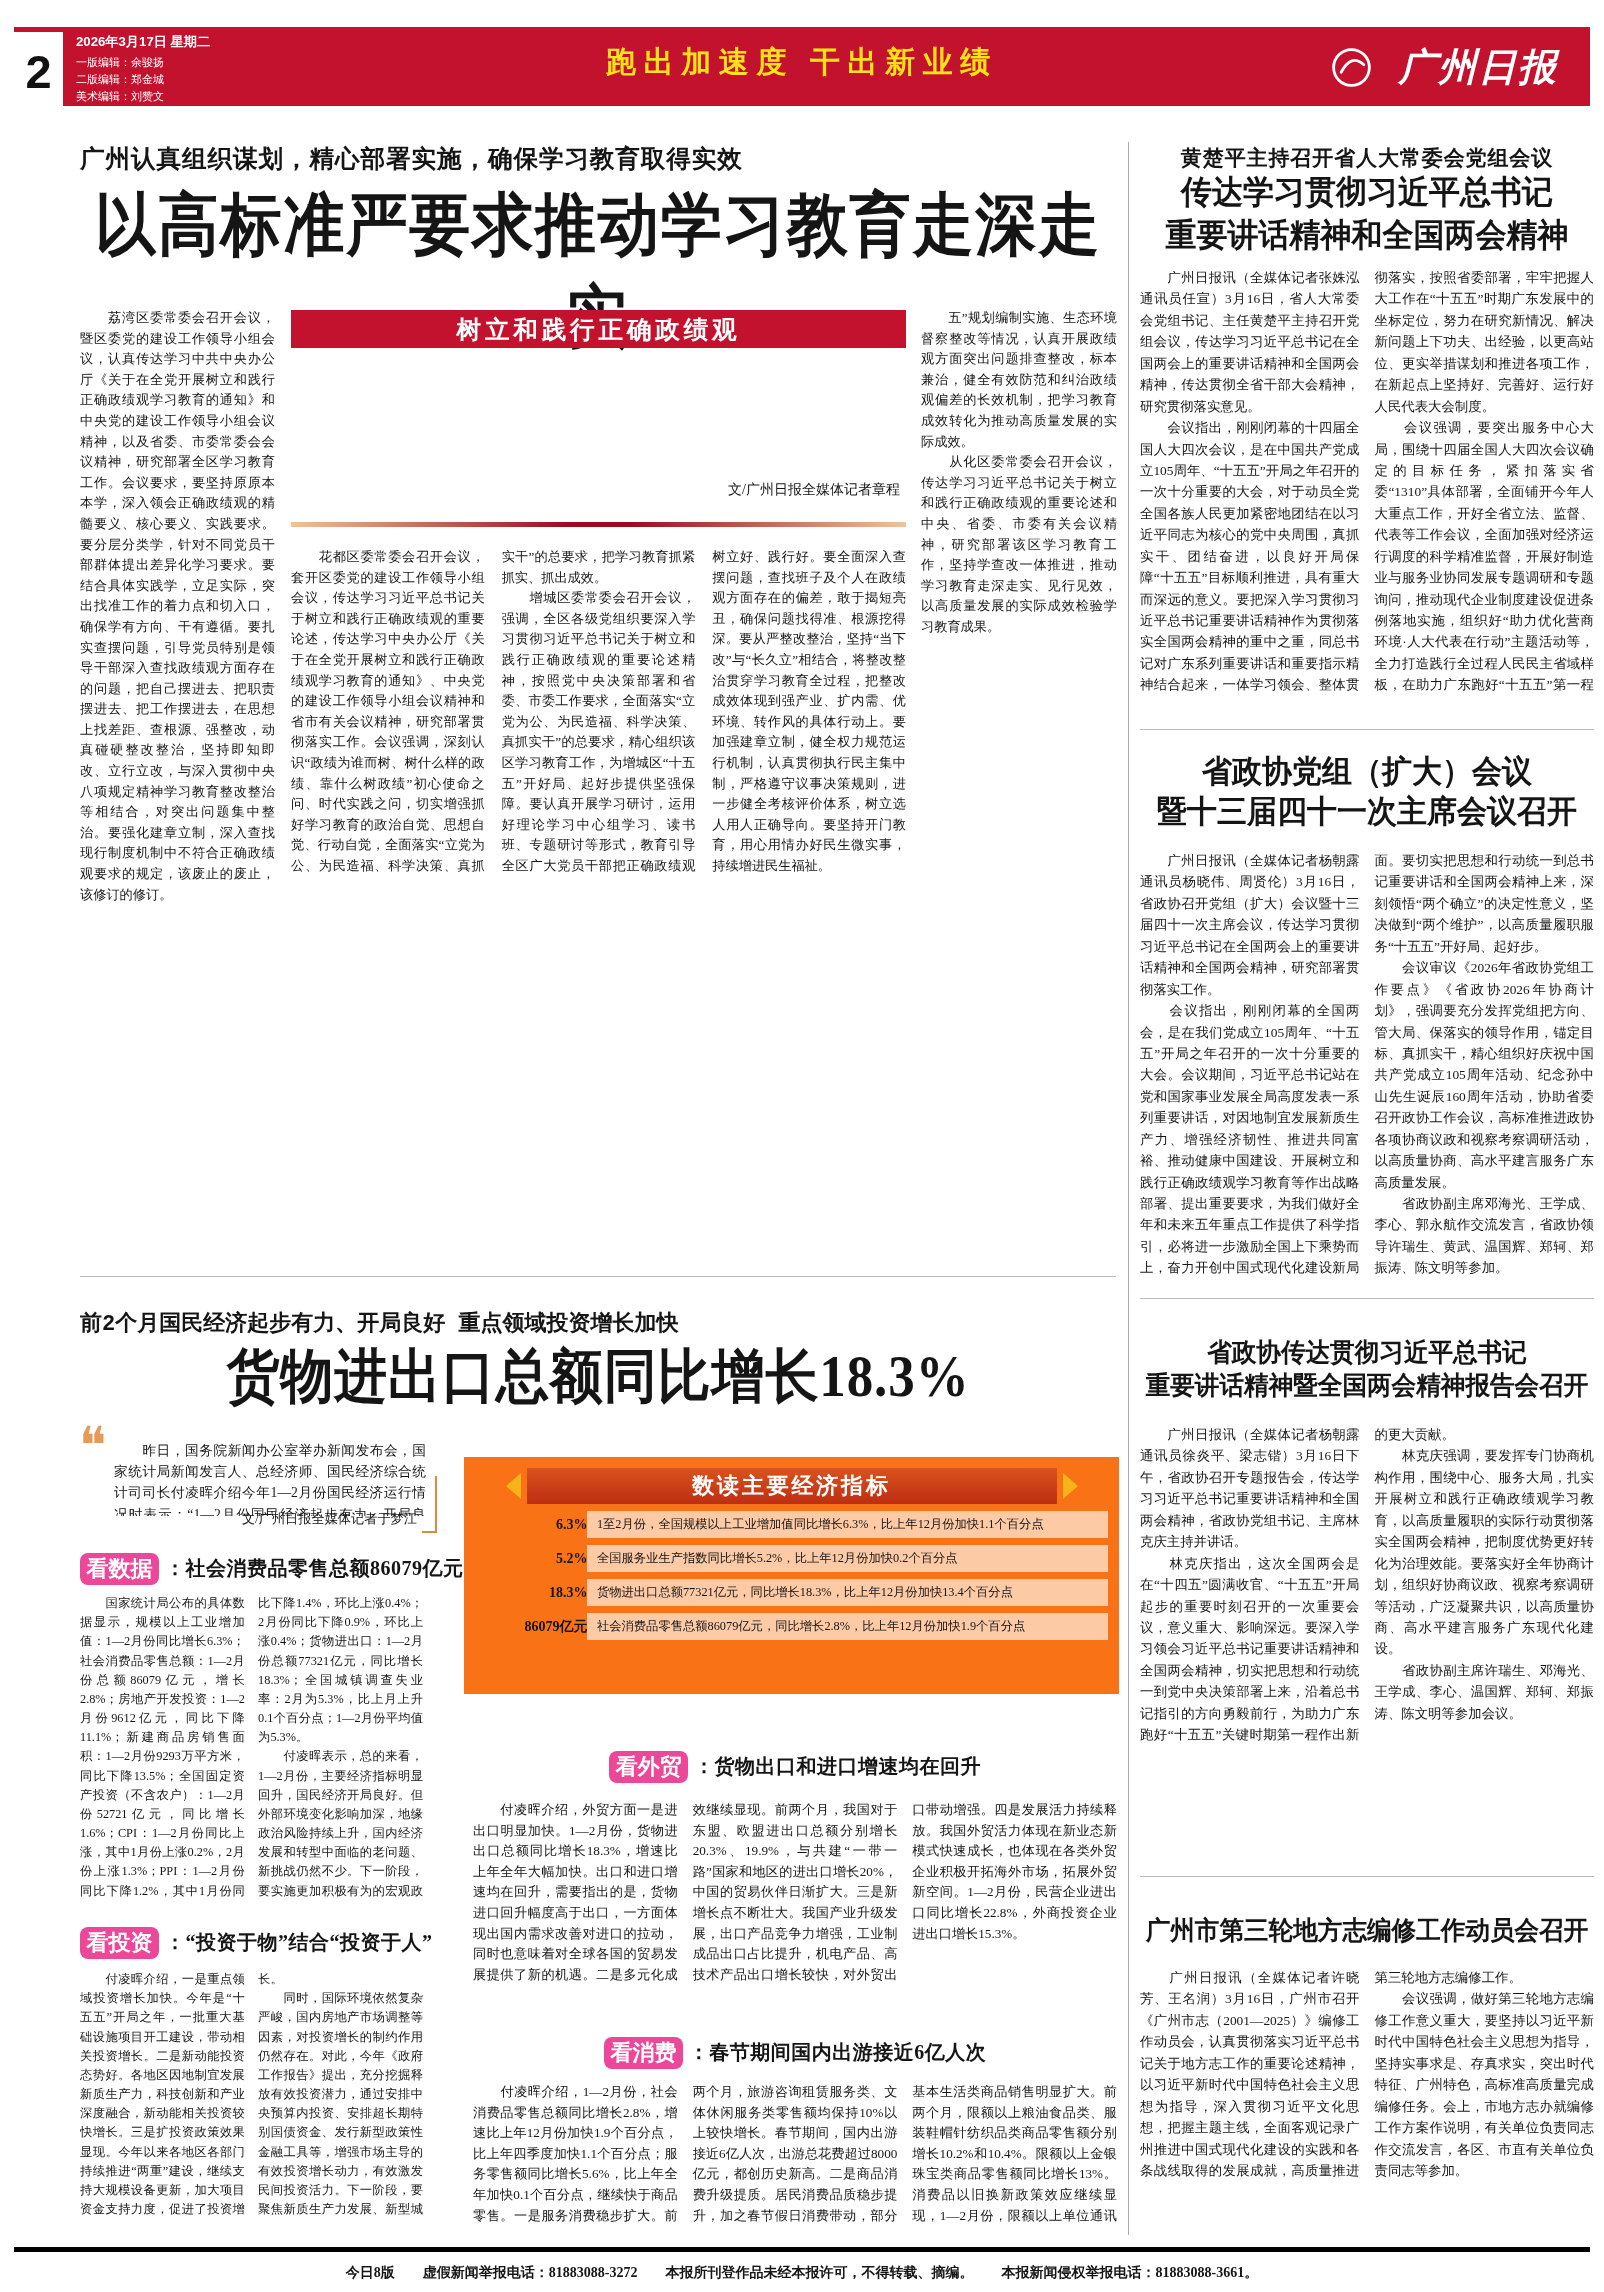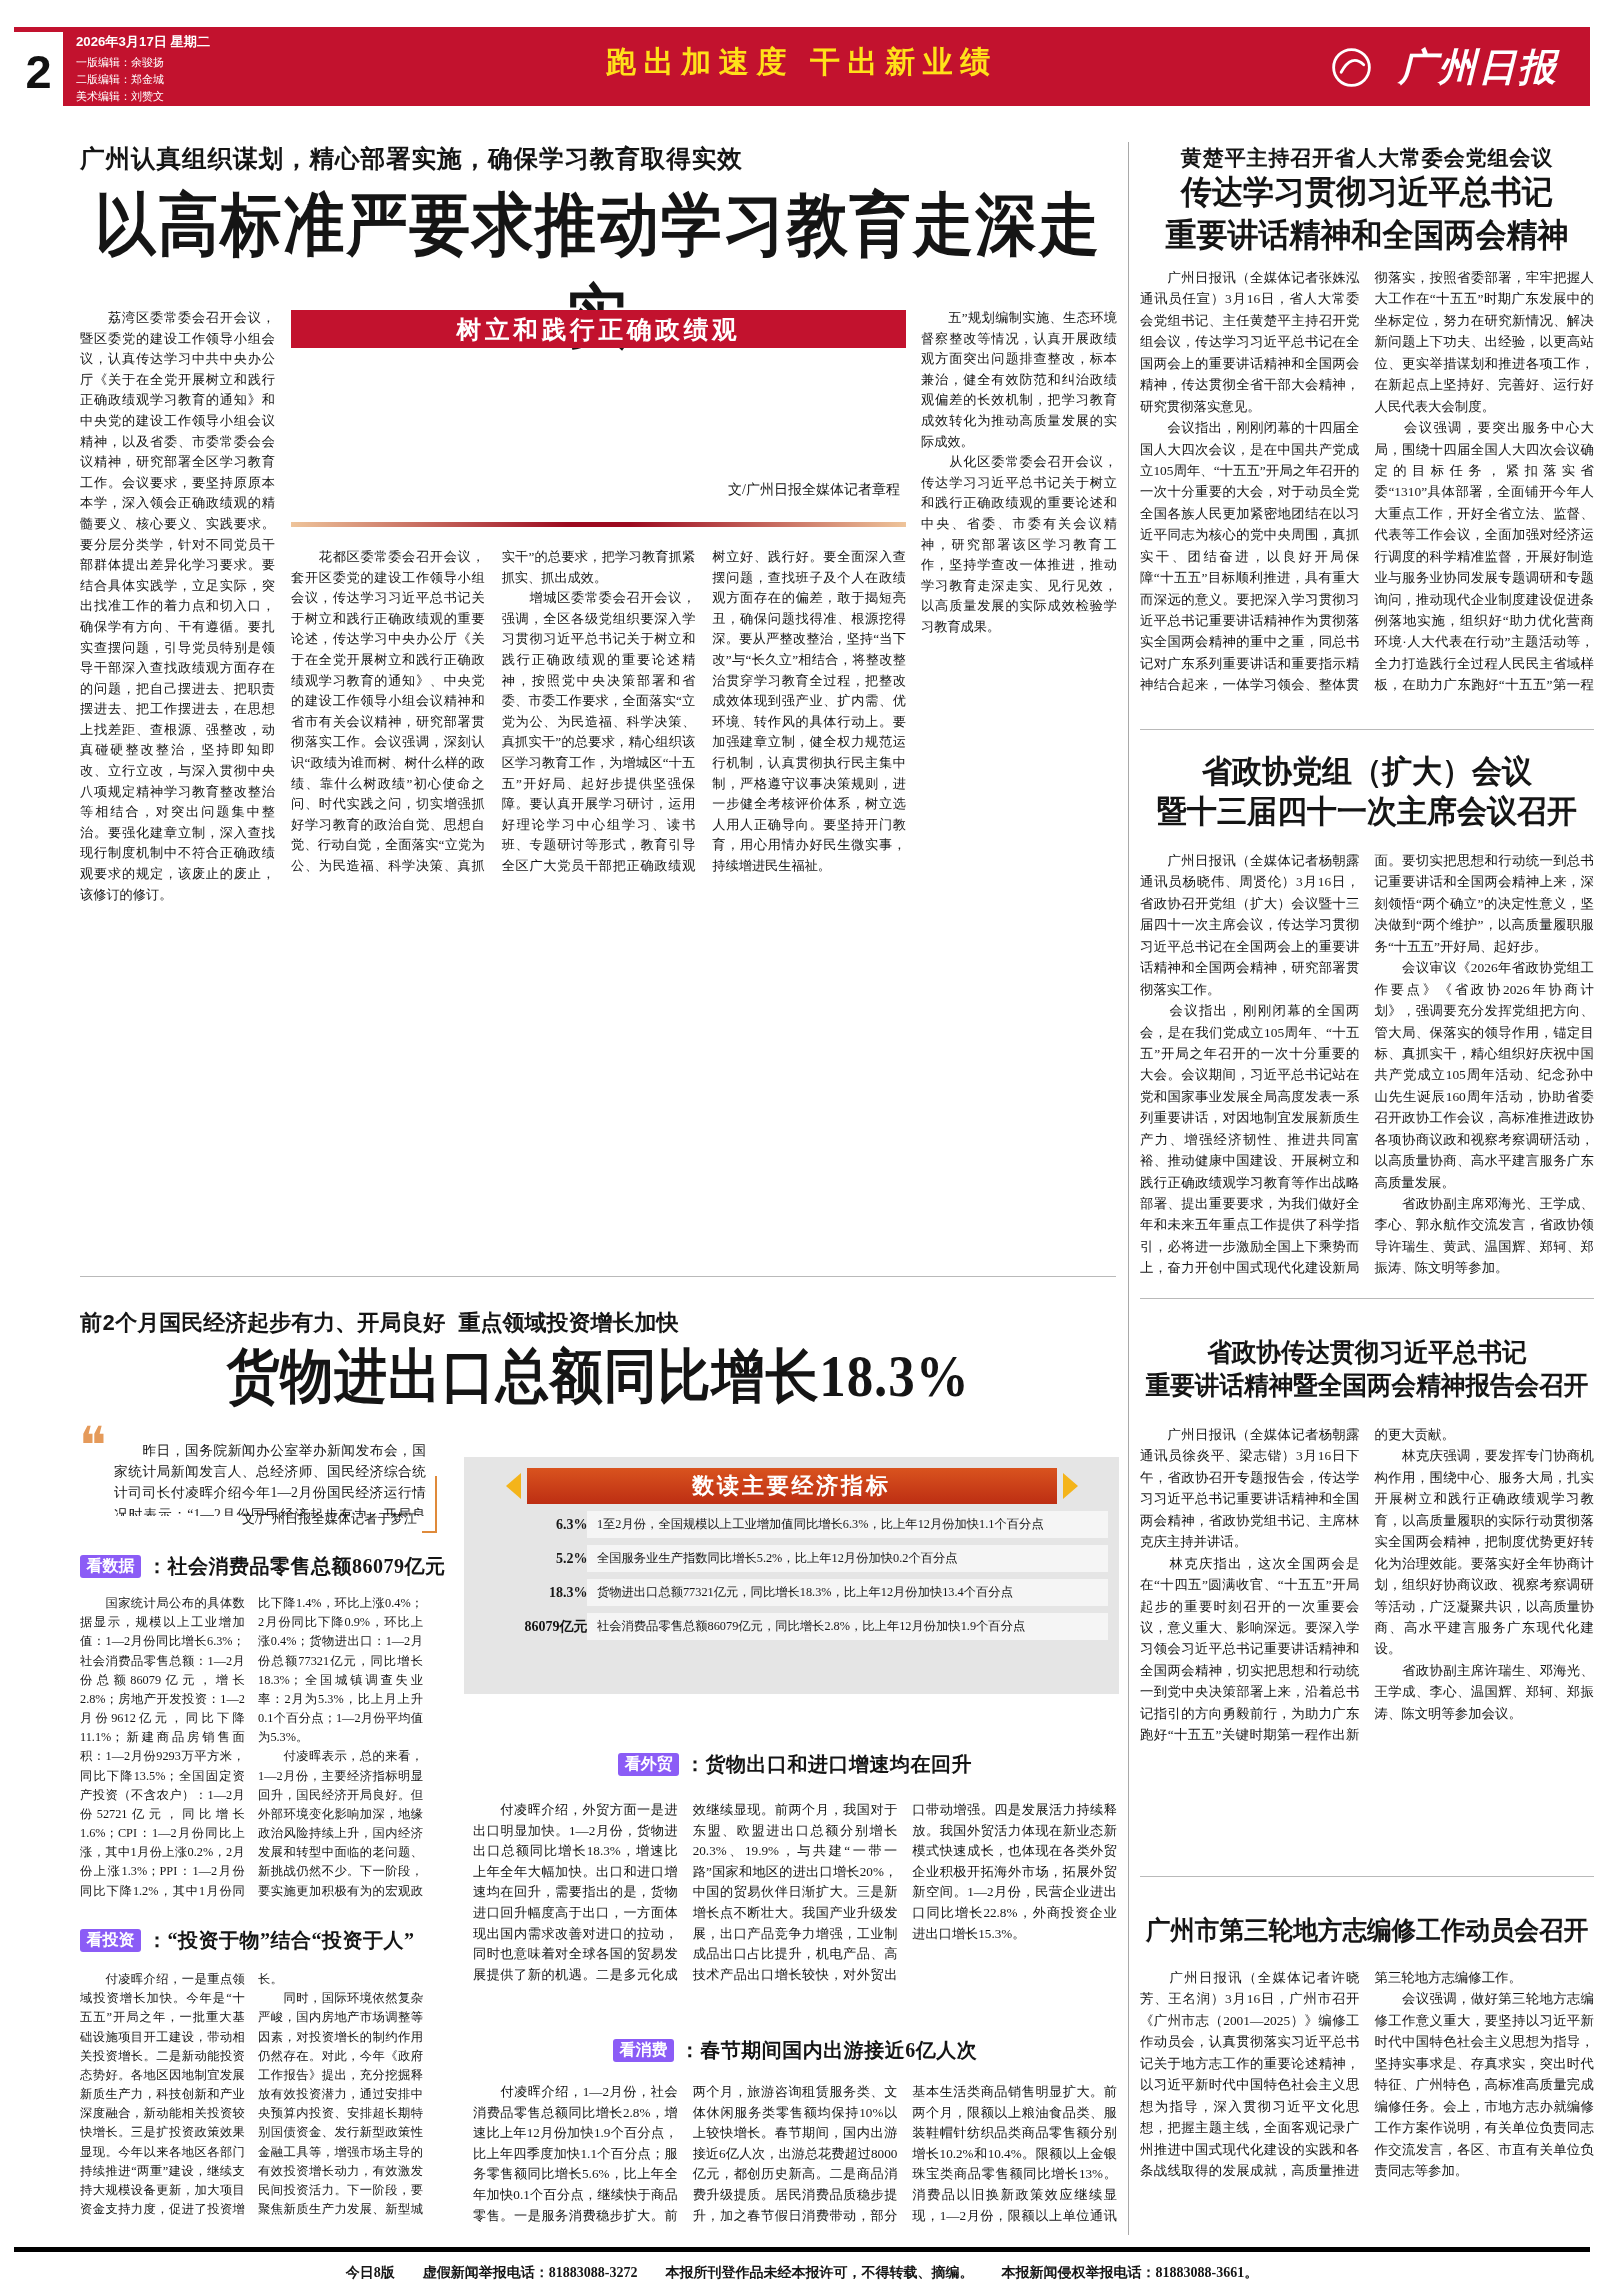--- a/index.html
+++ b/index.html
@@ -39,33 +39,33 @@
   .mainrule{left:80px;top:1276px;width:1036px;}
   
   .e-kicker{left:80px;top:1308px;width:1036px;font-size:22px;}
   .e-head{left:80px;top:1338px;width:1036px;text-align:center;font-weight:900;font-size:53px;letter-spacing:0.9px;
           transform:scaleY(1.1);transform-origin:top;}
   .quote{left:79px;top:1416px;font-size:51px;color:#e59a5a;font-family:"DejaVu Serif",serif;}
   .e-lead{left:114px;top:1440px;width:312px;height:76px;font-size:13.7px;line-height:1.55;text-align:justify;
           white-space:pre-line;overflow:hidden;}
   .e-by{left:95px;top:1510px;width:322px;text-align:right;font-size:13.2px;}
   .bracket{left:422px;top:1476px;width:13.2px;height:55px;border-right:2.8px solid #df8a3a;border-bottom:2.8px solid #df8a3a;}
-  .databox{left:464px;top:1457px;width:655px;height:237px;background:#e5e5e5;}
+  .databox{left:464px;top:1457px;width:655px;height:237px;background:#f97316;}
   .dbanner{position:relative;margin:11.4px auto 0;width:530px;height:36px;background:linear-gradient(180deg,#d9531e,#bd2e13);
            color:#fff;display:flex;align-items:center;justify-content:center;font-family:"Liberation Sans",sans-serif;
            font-weight:900;font-size:22px;letter-spacing:2.8px;}
   .tri{position:absolute;top:4.7px;width:0;height:0;border-top:13.2px solid transparent;border-bottom:13.2px solid transparent;}
   .triL{left:-21px;border-right:15px solid #f4b41a;}
   .triR{right:-21px;border-left:15px solid #f4b41a;}
   .drow{display:flex;align-items:center;margin:6.6px 11.4px 0;}
   .dlabel{width:112px;text-align:right;font-weight:700;font-size:14px;flex:none;}
   .dtext{flex:1;background:rgba(255,255,255,.62);font-size:12.3px;padding:5.7px 9.5px;line-height:1.3;}
   .tagline{display:flex;align-items:center;gap:5.7px;}
-  .tag{background:#8b5cf6;color:#fff;font-family:"Liberation Sans",sans-serif;font-weight:900;font-size:16px;
-       padding:0.9px 6.6px;border-radius:3px;flex:none;}
+  .tag{background:#ec4899;color:#fff;font-family:"Liberation Sans",sans-serif;font-weight:900;font-size:22px;
+       padding:0.9px 6.6px;border-radius:8px;flex:none;}
   .tagtitle{font-weight:900;font-size:20px;letter-spacing:0.5px;white-space:nowrap;}
   .s-data-head{left:80px;top:1553px;}
   .s-data-body{left:80px;top:1594px;width:343px;height:318px;column-count:2;column-gap:13.2px;font-size:12.3px;}
   .s-inv-head{left:80px;top:1927px;}
   .s-inv-body{left:80px;top:1970px;width:343px;height:263px;column-count:2;column-gap:13.2px;font-size:12.3px;}
   .s-trade-head{left:473px;top:1751px;width:644px;justify-content:center;}
   .s-trade-body{left:473px;top:1800px;width:644px;height:214px;column-count:3;column-gap:15px;}
   .s-cons-head{left:473px;top:2037px;width:644px;justify-content:center;}
   .s-cons-body{left:473px;top:2082px;width:644px;height:151px;column-count:3;column-gap:15px;}
   

